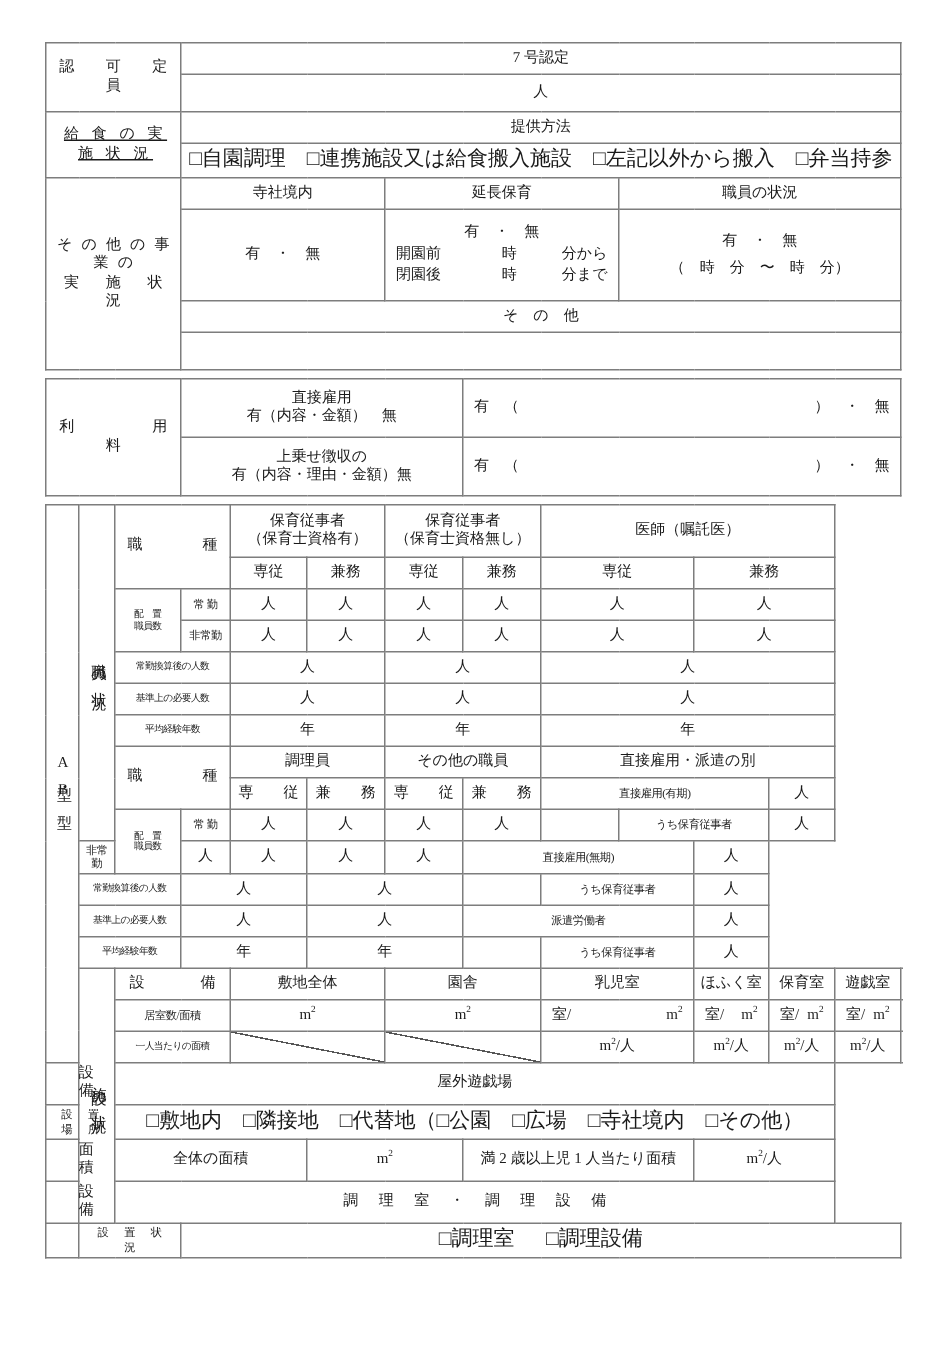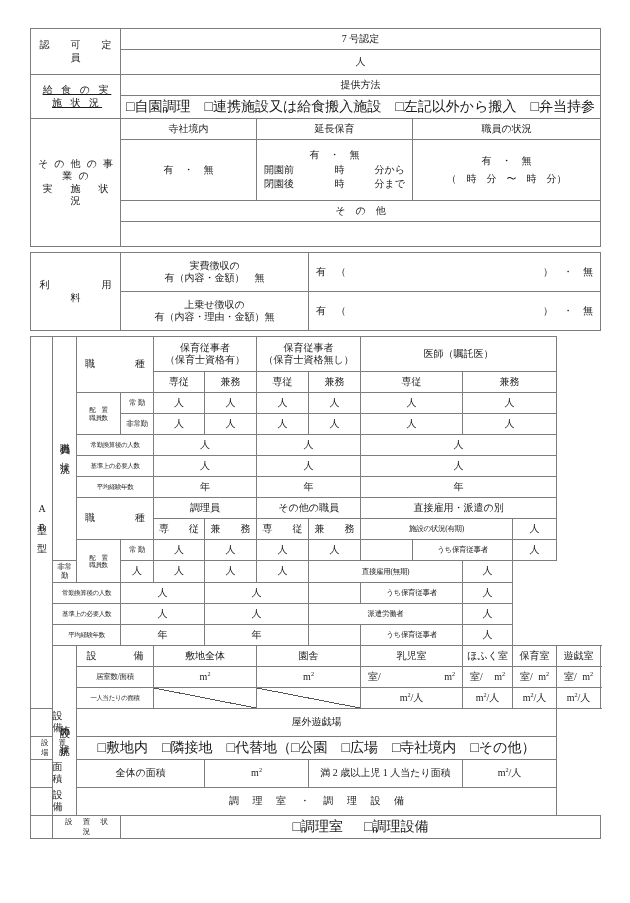--- a/index.html
+++ b/index.html
@@ -141,21 +141,21 @@
     <td class="w" colspan="10" style="height:22px"></td>
   </tr>
 
   <tr>
           <td colspan="13" style="border:none;height:5px;padding:0;background:#fff"></td>
         </tr>
 
   <tr>
     <td class="g" rowspan="2" colspan="3"><span class="sp">利　　　用　　　料</span></td>
     <td class="g" colspan="4" style="height:36px">
-      <div>実費徴収の</div>
+      <div>直接雇用</div>
       <div>有（内容・金額）　無</div>
     </td>
     <td class="w" colspan="6" style="height:36px">
       <div class="unitline">
               <span>有　（</span>
               <span>）　・　無</span>
             </div>
     </td>
   </tr>
   <tr>
@@ -244,21 +244,21 @@
     <td class="g" colspan="2" rowspan="2"><span>職　　　　種</span></td>
     <td class="g" colspan="2">調理員</td>
     <td class="g" colspan="2">その他の職員</td>
     <td class="g" colspan="4">直接雇用・派遣の別</td>
   </tr>
   <tr>
     <td class="g">専　　従</td>
     <td class="g">兼　　務</td>
     <td class="g">専　　従</td>
     <td class="g">兼　　務</td>
-    <td class="g l sm" colspan="3">施設の状況(有期)</td>
+    <td class="g l sm" colspan="3">直接雇用(有期)</td>
     <td class="w r">人</td>
   </tr>
   <tr>
     <td class="g xs" rowspan="2">
       <div>配　置</div>
       <div>職員数</div>
     </td>
     <td class="g sm">常 勤</td>
     <td class="w r">人</td>
     <td class="w r">人</td>

